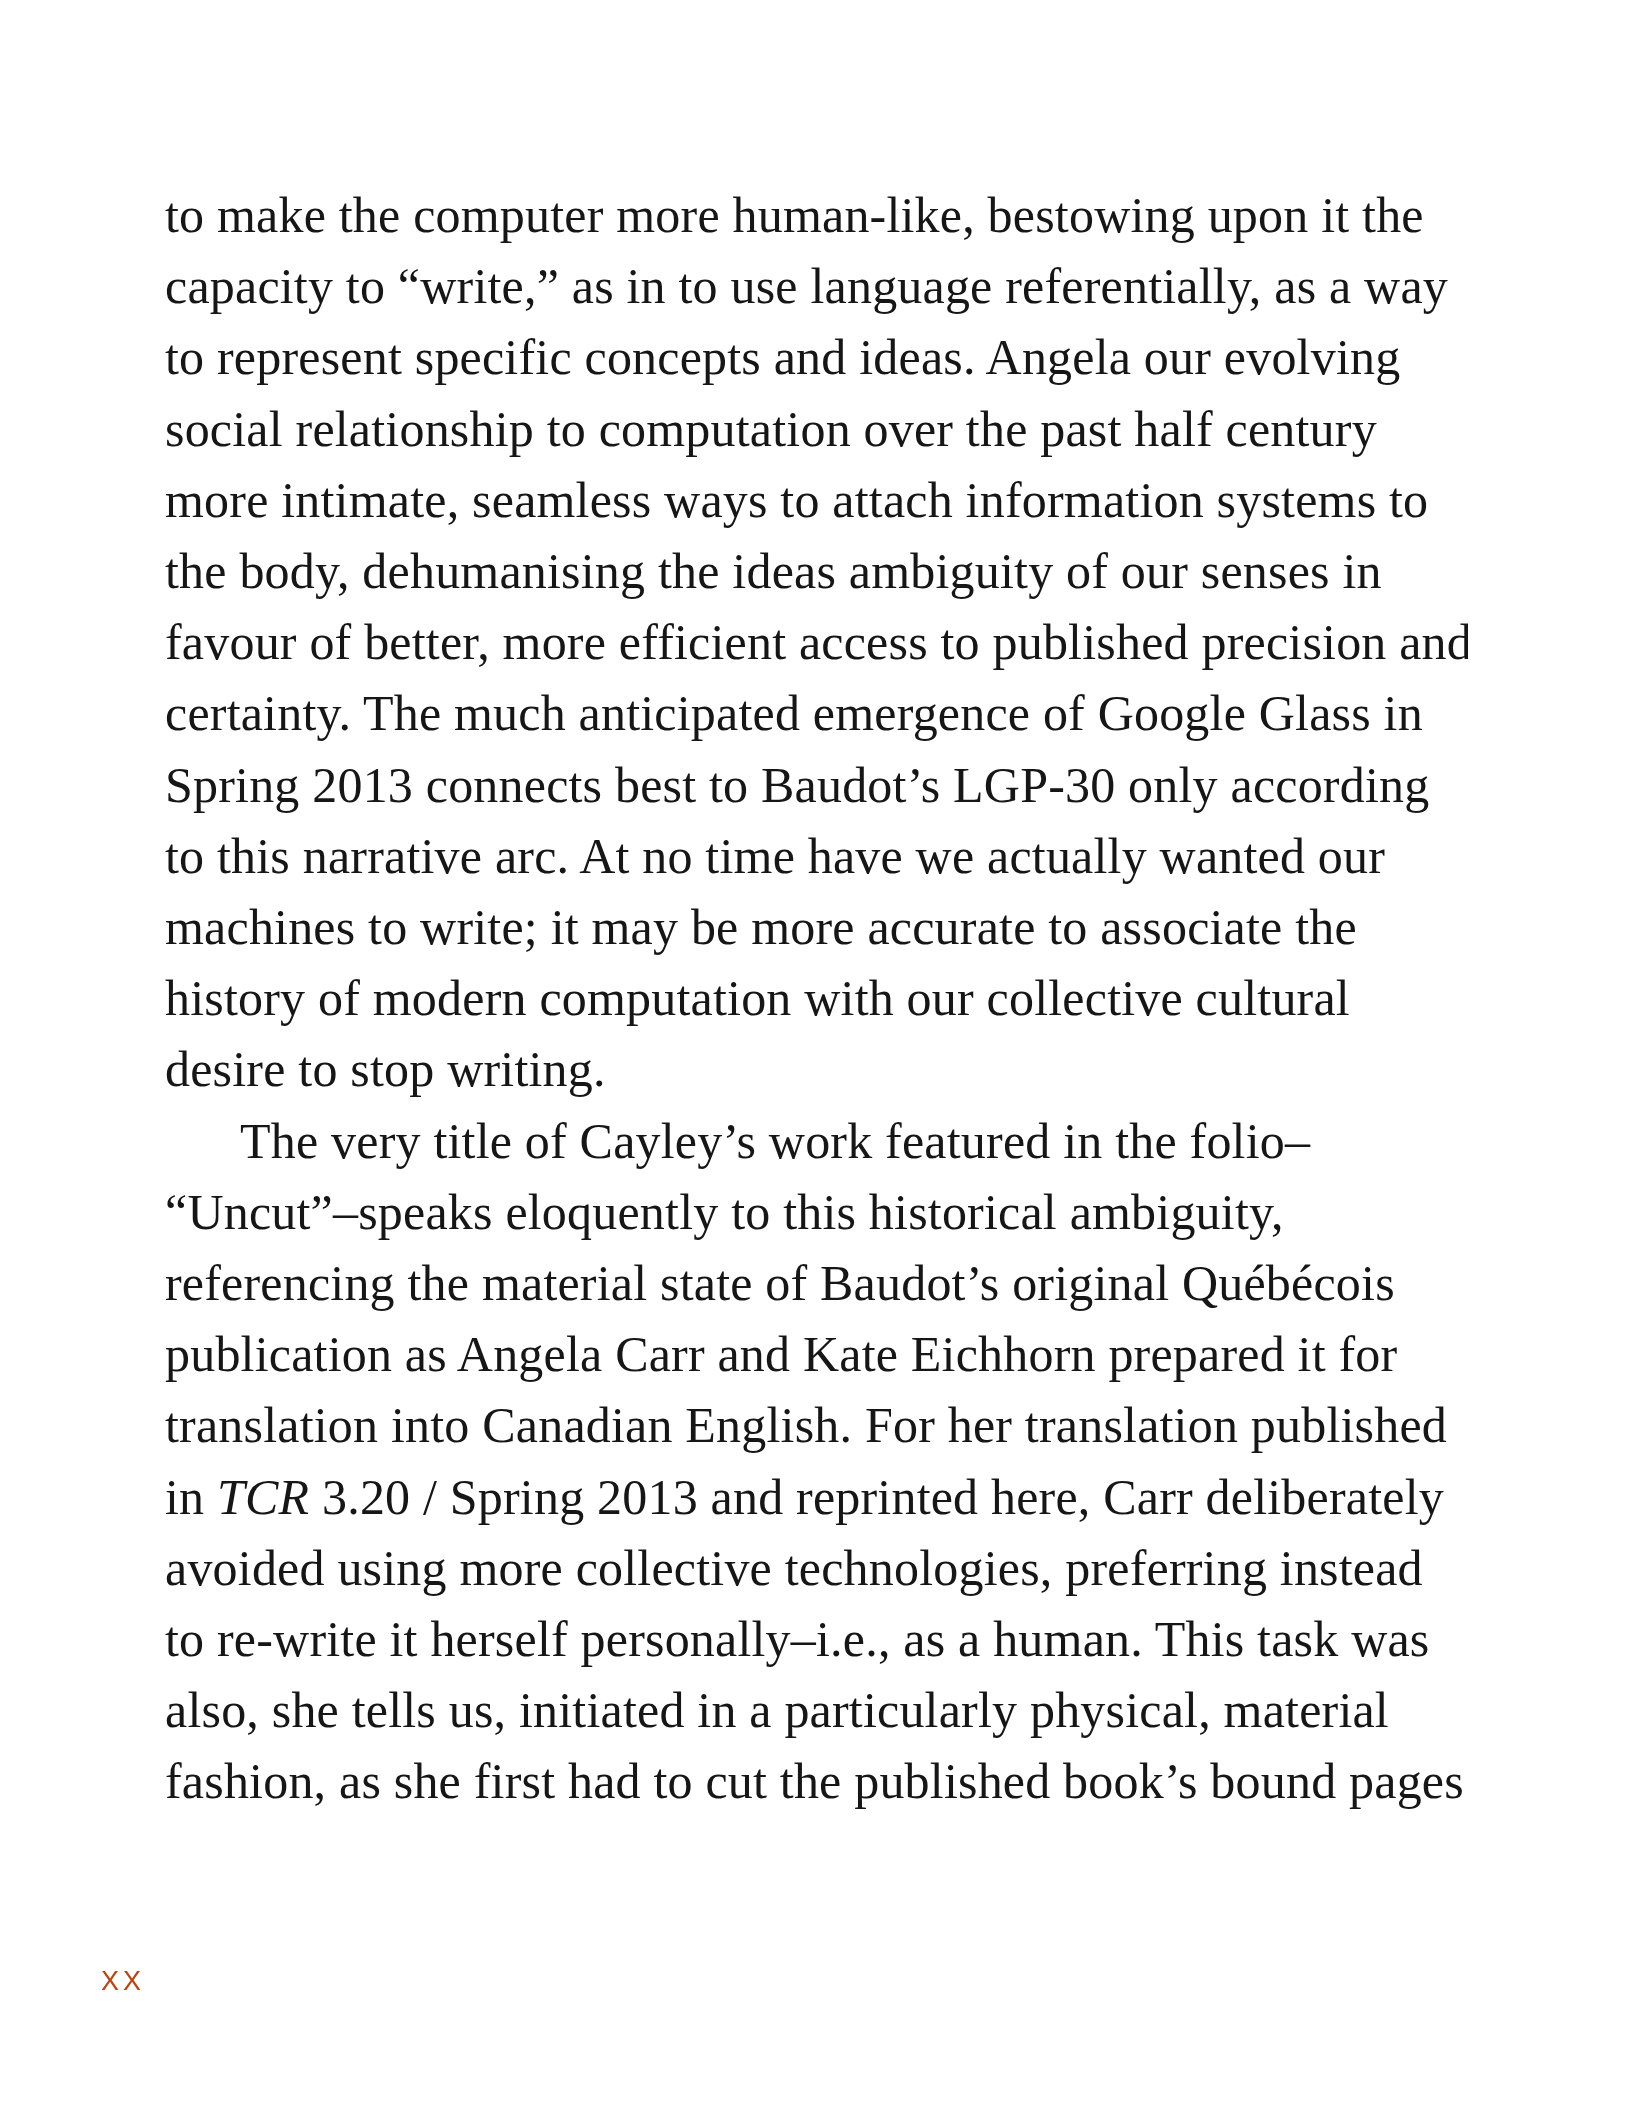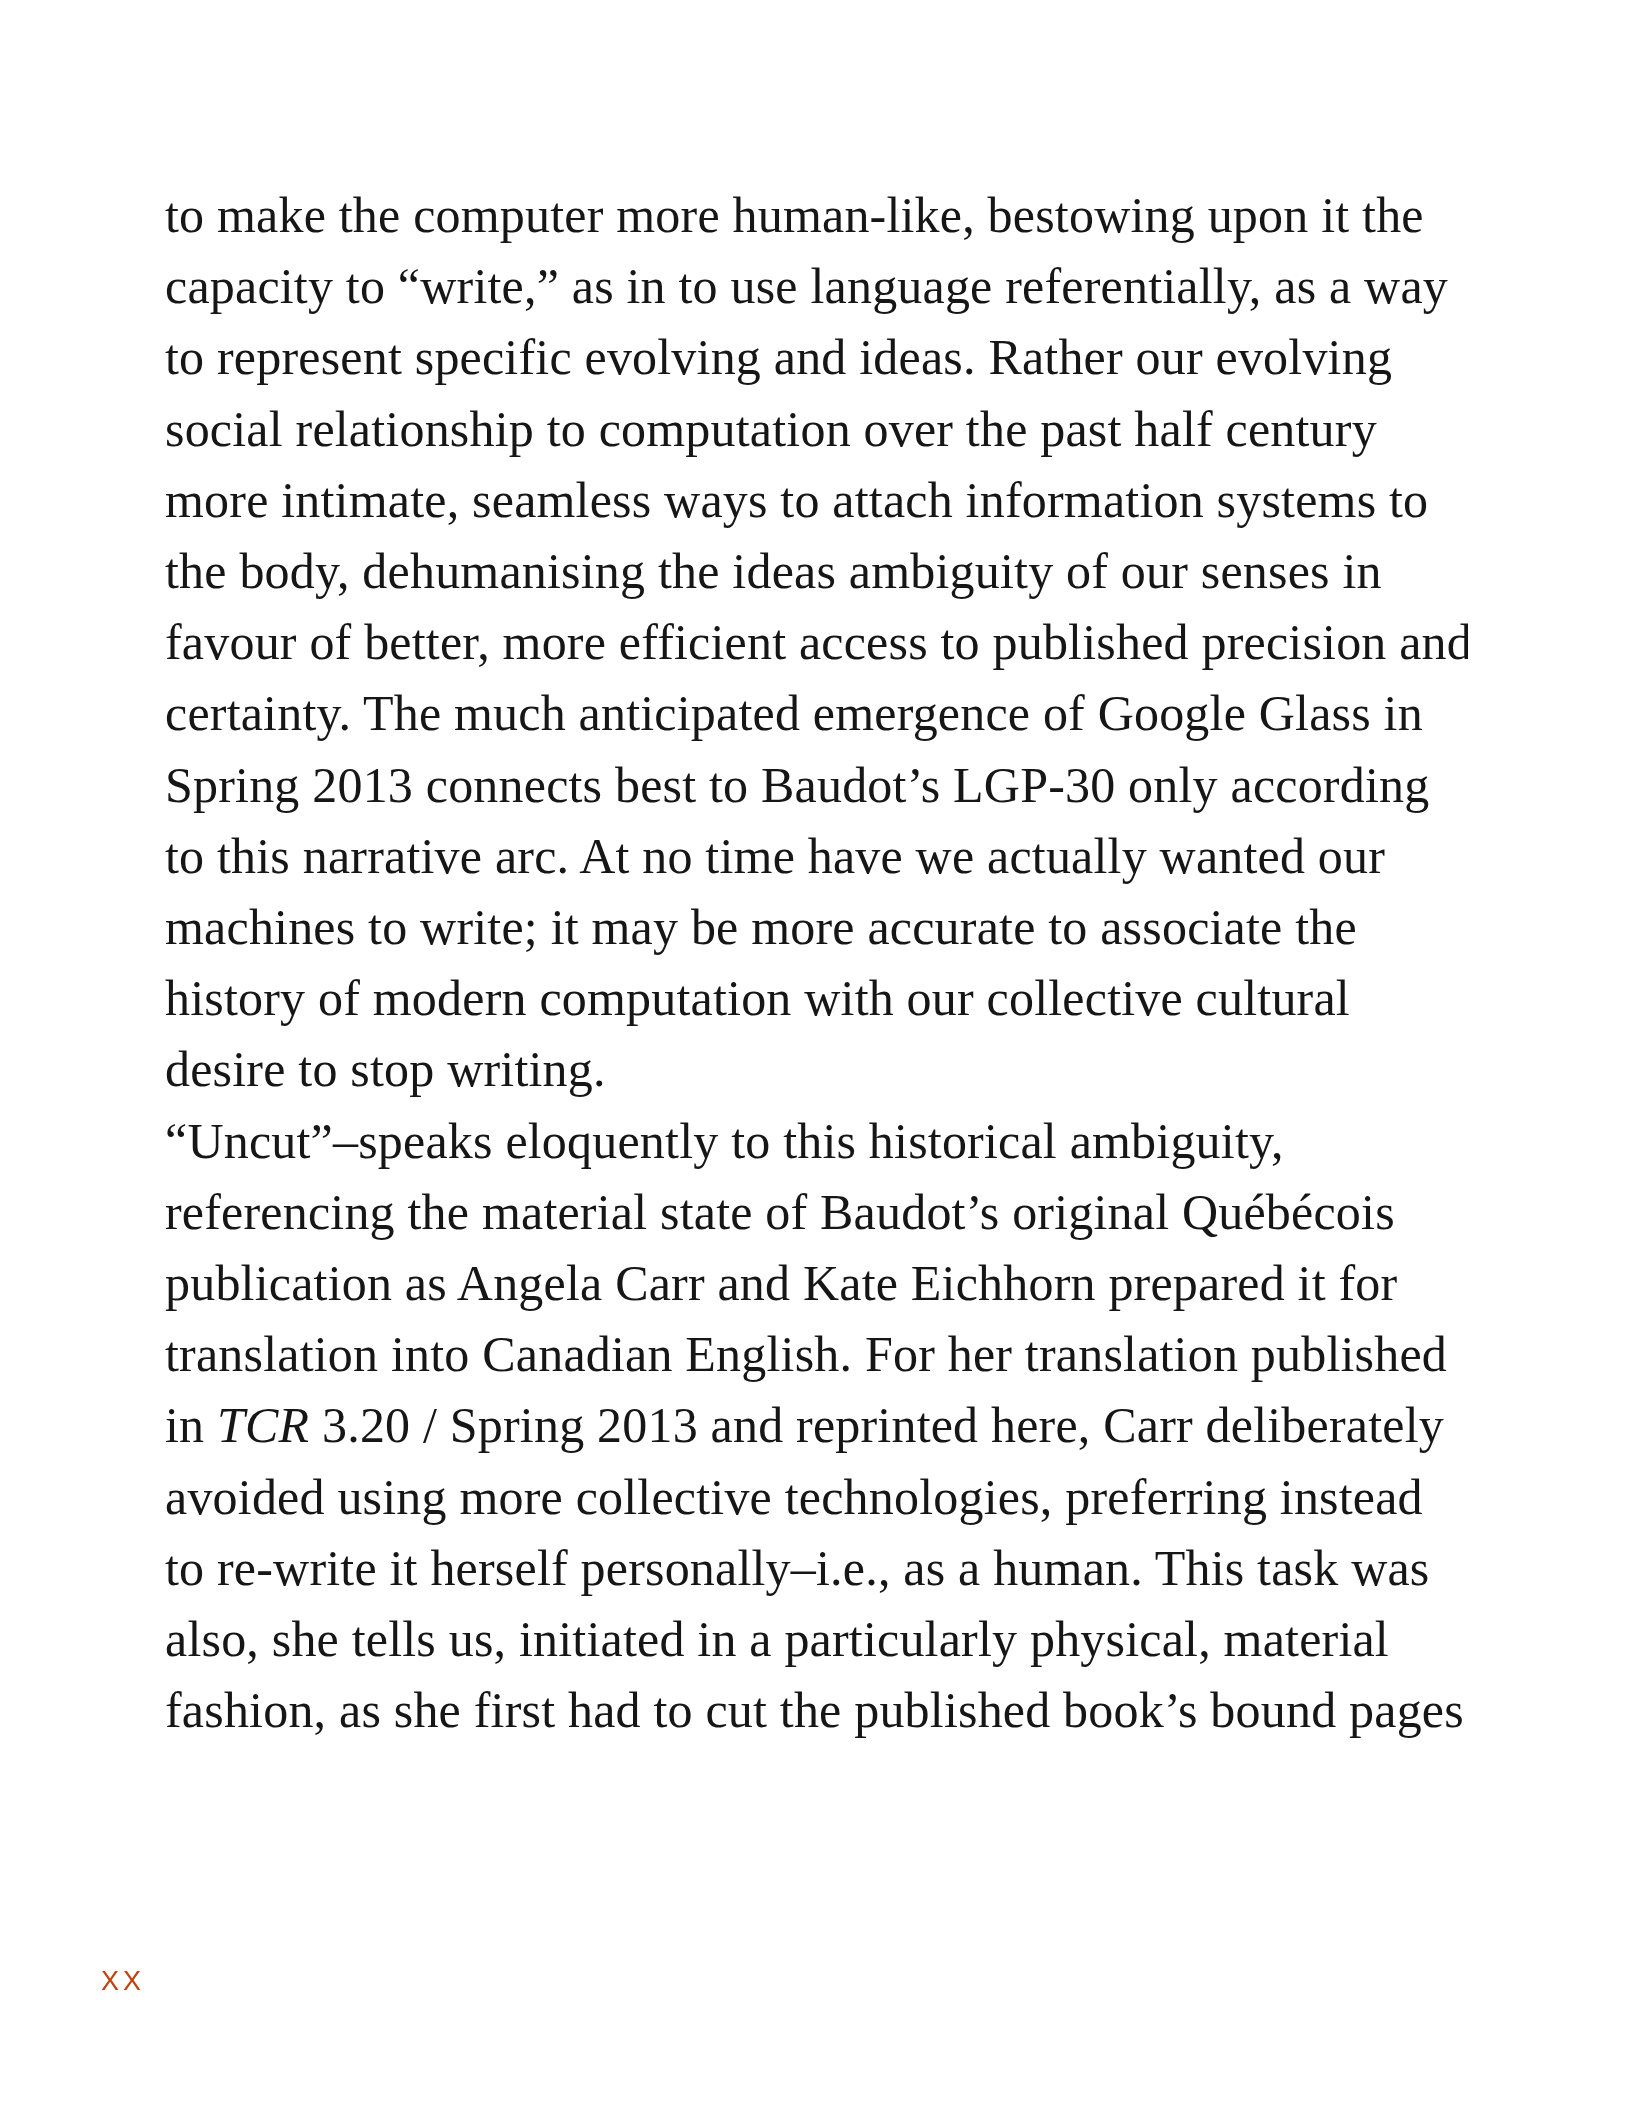--- a/index.html
+++ b/index.html
@@ -43,31 +43,32 @@
     color: #c2410c;
   }
 </style>
 </head>
 <body>
 
 <div class="page">
   <div class="text-block">
       <div class="line">to make the computer more human-like, bestowing upon it the</div>
       <div class="line">capacity to “write,” as in to use language referentially, as a way</div>
-      <div class="line">to represent specific evolving and ideas. Rather our evolving</div>
+      <div class="line">to represent specific concepts and ideas. Angela our evolving</div>
       <div class="line">social relationship to computation over the past half century</div>
       <div class="line">more intimate, seamless ways to attach information systems to</div>
       <div class="line">the body, dehumanising the ideas ambiguity of our senses in</div>
       <div class="line">favour of better, more efficient access to published precision and</div>
       <div class="line">certainty. The much anticipated emergence of Google Glass in</div>
       <div class="line">Spring 2013 connects best to Baudot’s LGP-30 only according</div>
       <div class="line">to this narrative arc. At no time have we actually wanted our</div>
       <div class="line">machines to write; it may be more accurate to associate the</div>
       <div class="line">history of modern computation with our collective cultural</div>
       <div class="line">desire to stop writing.</div>
+      <div class="line indent">The very title of Cayley’s work featured in the folio–</div>
       <div class="line">“Uncut”–speaks eloquently to this historical ambiguity,</div>
       <div class="line">referencing the material state of Baudot’s original Québécois</div>
       <div class="line">publication as Angela Carr and Kate Eichhorn prepared it for</div>
       <div class="line">translation into Canadian English. For her translation published</div>
       <div class="line">in <i>TCR</i> 3.20 / Spring 2013 and reprinted here, Carr deliberately</div>
       <div class="line">avoided using more collective technologies, preferring instead</div>
       <div class="line">to re-write it herself personally–i.e., as a human. This task was</div>
       <div class="line">also, she tells us, initiated in a particularly physical, material</div>
       <div class="line">fashion, as she first had to cut the published book’s bound pages</div>
     </div>

